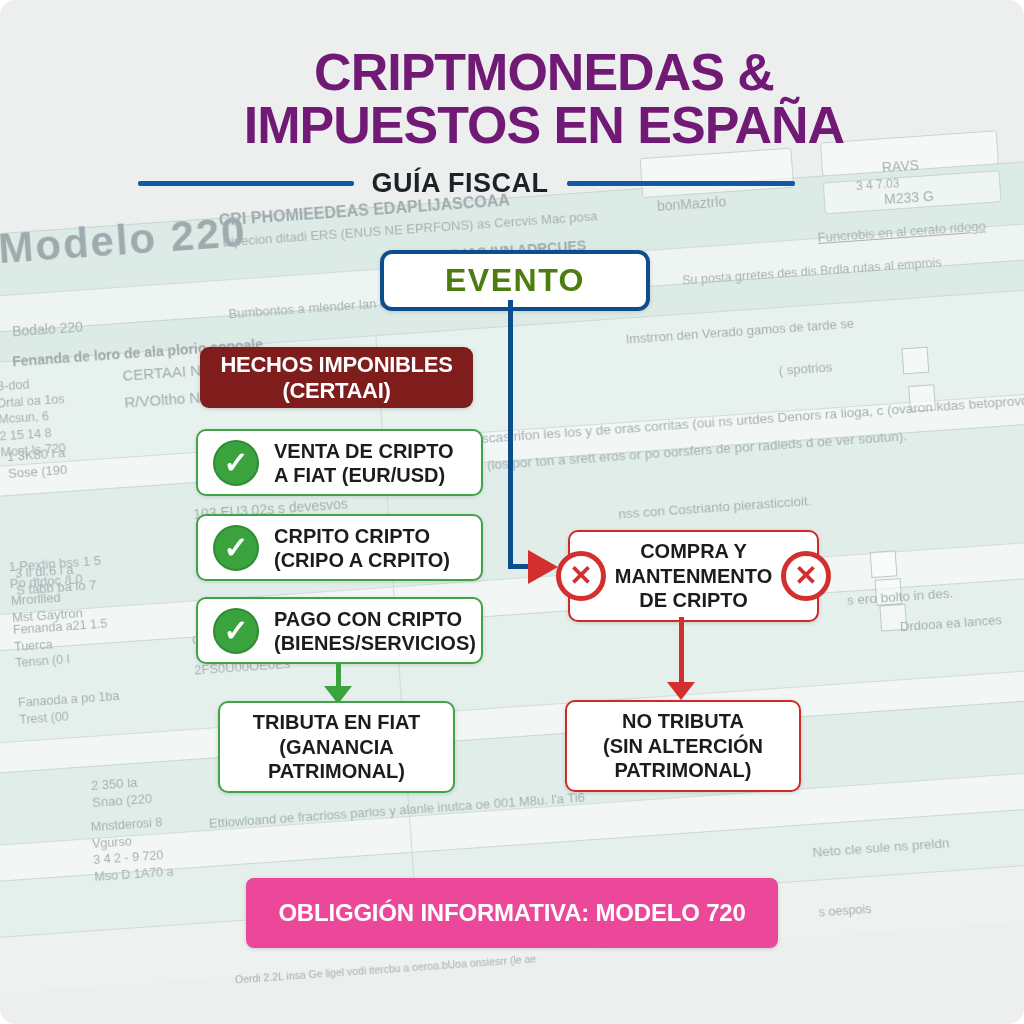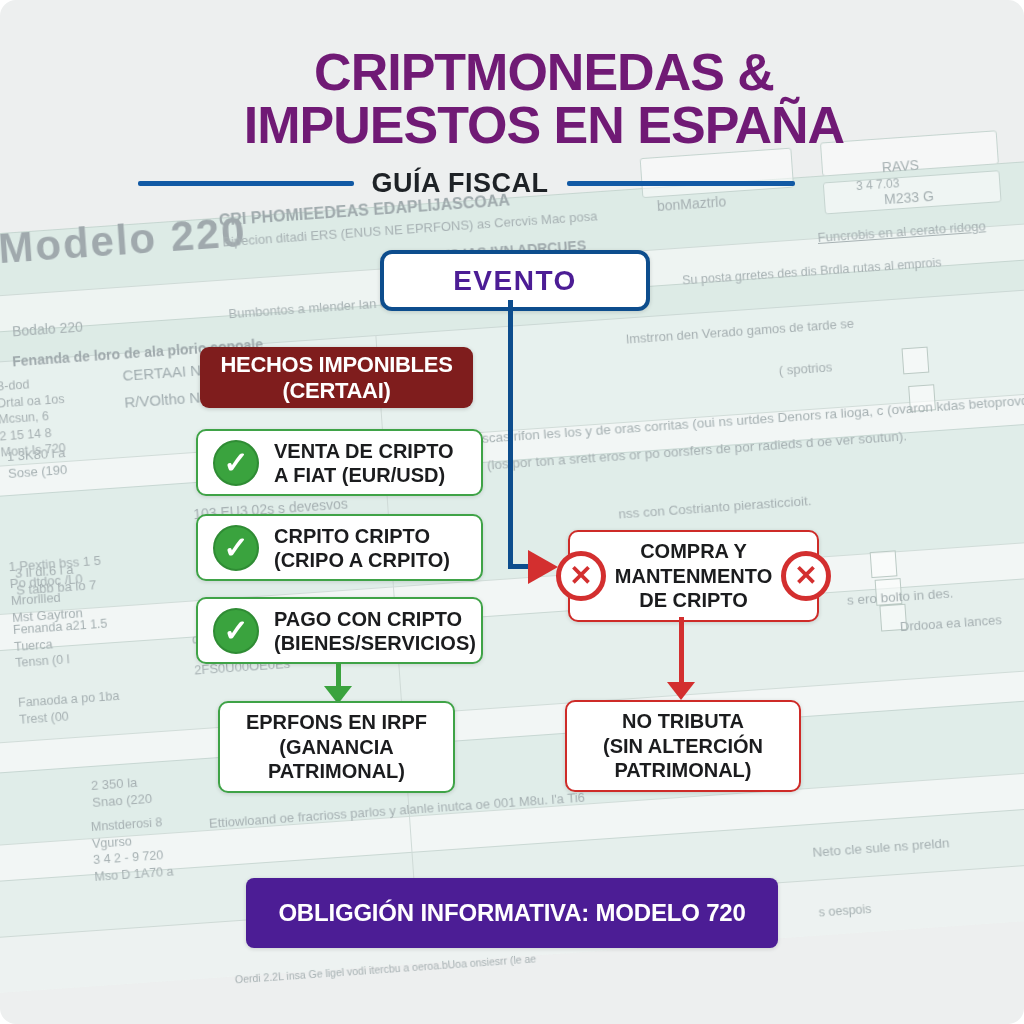--- a/index.html
+++ b/index.html
@@ -23,21 +23,21 @@
   .title{position:absolute;top:46px;left:0;width:1024px;text-align:center;
          font-size:52px;font-weight:bold;letter-spacing:-1px;line-height:1.02;color:#701a75;margin-left:32px;}
   .subtitle-row{position:absolute;top:168px;left:0;width:932px;display:flex;align-items:center;justify-content:center;gap:18px;}
   .subtitle-line{height:5px;background:#1159A4;border-radius:2px;}
   .subtitle-text{font-size:27px;font-weight:bold;letter-spacing:.5px;color:#1e2226;}
 
   .flow-box{position:absolute;background:#fff;border-radius:10px;display:flex;flex-direction:column;
             align-items:center;justify-content:center;text-align:center;font-weight:bold;color:#1b1c1e;
             box-shadow:0 1px 4px rgba(0,0,0,.14);}
   .event-box{left:380px;top:250px;width:262px;height:53px;border:4px solid #0D4D8D;border-radius:12px;
-             color:#4c1d95;font-size:28px;letter-spacing:1.5px;}
+             color:#4d7c0f;font-size:32px;letter-spacing:1.5px;}
   .col-header{position:absolute;border-radius:9px;display:flex;flex-direction:column;align-items:center;
               justify-content:center;color:#fff;font-weight:bold;font-size:22px;letter-spacing:-.3px;
               line-height:1.18;text-align:center;box-shadow:0 1px 4px rgba(0,0,0,.18);}
   .hdr-green{left:200px;top:347px;width:273px;height:61px;background:#7f1d1d;}
   .hdr-red{left:537px;top:347px;width:286px;height:61px;background:#D32F2F;}
 
   .item-box{position:absolute;background:#fff;border:2.5px solid #3FA347;border-radius:10px;width:287px;height:67px;
             display:flex;align-items:center;gap:15px;padding-left:15px;box-sizing:border-box;
             font-weight:bold;font-size:20px;line-height:1.2;color:#1b1c1e;box-shadow:0 1px 4px rgba(0,0,0,.12);}
   .check-circle{flex:0 0 auto;width:46px;height:46px;border-radius:50%;background:#3AA33E;border:2px solid #2F8C34;
@@ -56,21 +56,21 @@
   .cross-right{right:-14px;}
 
   .connector{position:absolute;}
   .line-blue{background:#0D4D8D;}
   .line-green{background:#3AA33E;}
   .line-red{background:#D32F2F;}
   .arrow-right-red{width:0;height:0;border-top:17px solid transparent;border-bottom:17px solid transparent;border-left:30px solid #D32F2F;}
   .arrow-down-green{width:0;height:0;border-left:14px solid transparent;border-right:14px solid transparent;border-top:18px solid #3AA33E;}
   .arrow-down-red{width:0;height:0;border-left:14px solid transparent;border-right:14px solid transparent;border-top:18px solid #D32F2F;}
 
-  .footer-box{left:246px;top:878px;width:532px;height:70px;background:#4c1d95;border:none;border-radius:8px;
+  .footer-box{left:246px;top:878px;width:532px;height:70px;background:#ec4899;border:none;border-radius:8px;
               color:#fff;font-size:24px;line-height:1.25;letter-spacing:-.2px;}
 </style>
 </head>
 <body>
 
 <div class="canvas">
 
   <div class="bg-form">
 
     <div class="stripe" style="top:198px;height:62px;background:#dcebe6;"></div>
@@ -208,21 +208,21 @@
       <span class="cross-circle cross-right">✕</span>
     </div>
 
     <div class="connector line-green" style="left:336px;top:663px;width:5px;height:26px;"></div>
     <div class="connector arrow-down-green" style="left:324px;top:686px;"></div>
 
     <div class="connector line-red" style="left:679px;top:617px;width:5px;height:68px;"></div>
     <div class="connector arrow-down-red" style="left:667px;top:682px;"></div>
 
     <div class="flow-box result-box green-border" style="left:218px;top:701px;width:233px;height:88px;">
-      <div>EPRFONS EN IRPF</div>
+      <div>TRIBUTA EN FIAT</div>
       <div>(GANANCIA</div>
       <div>PATRIMONAL)</div>
     </div>
     <div class="flow-box result-box red-border" style="left:565px;top:700px;width:232px;height:88px;">
       <div>NO TRIBUTA</div>
       <div>(SIN ALTERCIÓN</div>
       <div>PATRIMONAL)</div>
     </div>
 
     <div class="flow-box footer-box">

